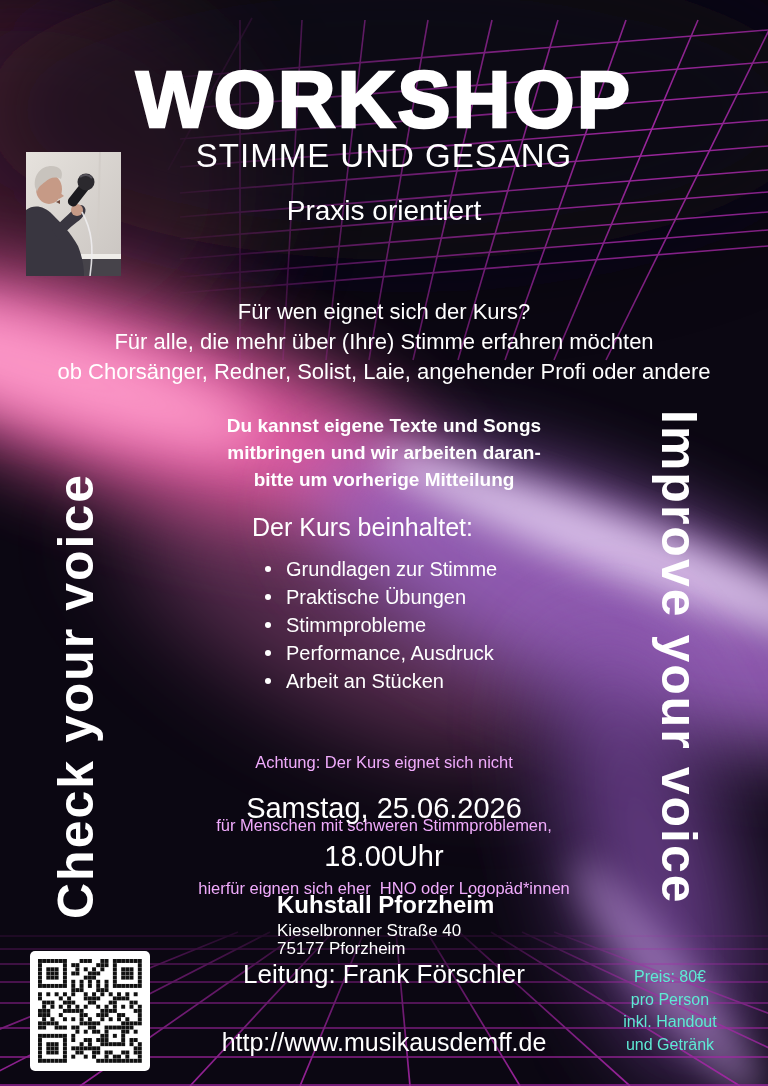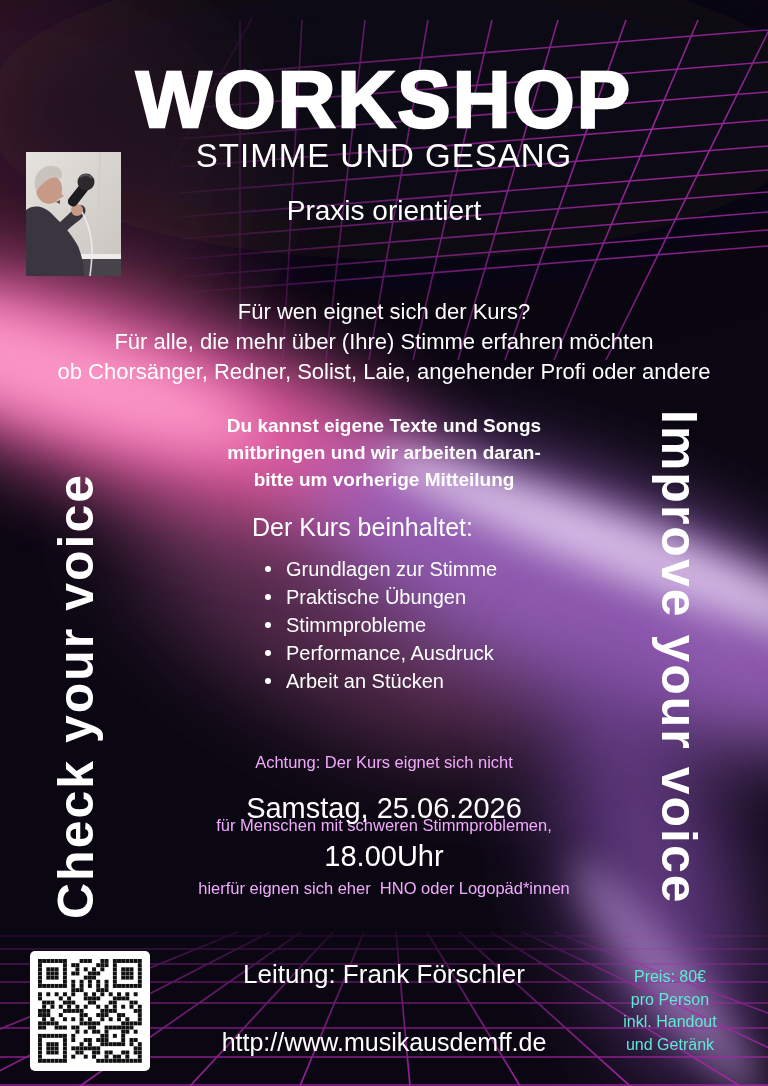--- a/index.html
+++ b/index.html
@@ -221,20 +221,25 @@
 
   <div class="abs ctr warning">
     <div>Achtung: Der Kurs eignet sich nicht</div>
     <div>für Menschen mit schweren Stimmproblemen,</div>
     <div>hierfür eignen sich eher  HNO oder Logopäd*innen</div>
   </div>
 
   <div class="abs ctr date">Samstag, 25.06.2026</div>
   <div class="abs ctr time">18.00Uhr</div>
 
+  <div class="abs venue">
+    <p class="venue-name">Kuhstall Pforzheim</p>
+    <p class="venue-line">Kieselbronner Straße 40</p>
+    <p class="venue-line">75177 Pforzheim</p>
+  </div>
 
   <div class="abs ctr leader">Leitung: Frank Förschler</div>
   <div class="abs ctr url">http://www.musikausdemff.de</div>
 
   <div class="abs vtext vleft">Check your voice</div>
   <div class="abs vtext vright">Improve your voice</div>
 
   <div class="abs price">
     <p>Preis: 80€</p>
     <p>pro Person</p>

